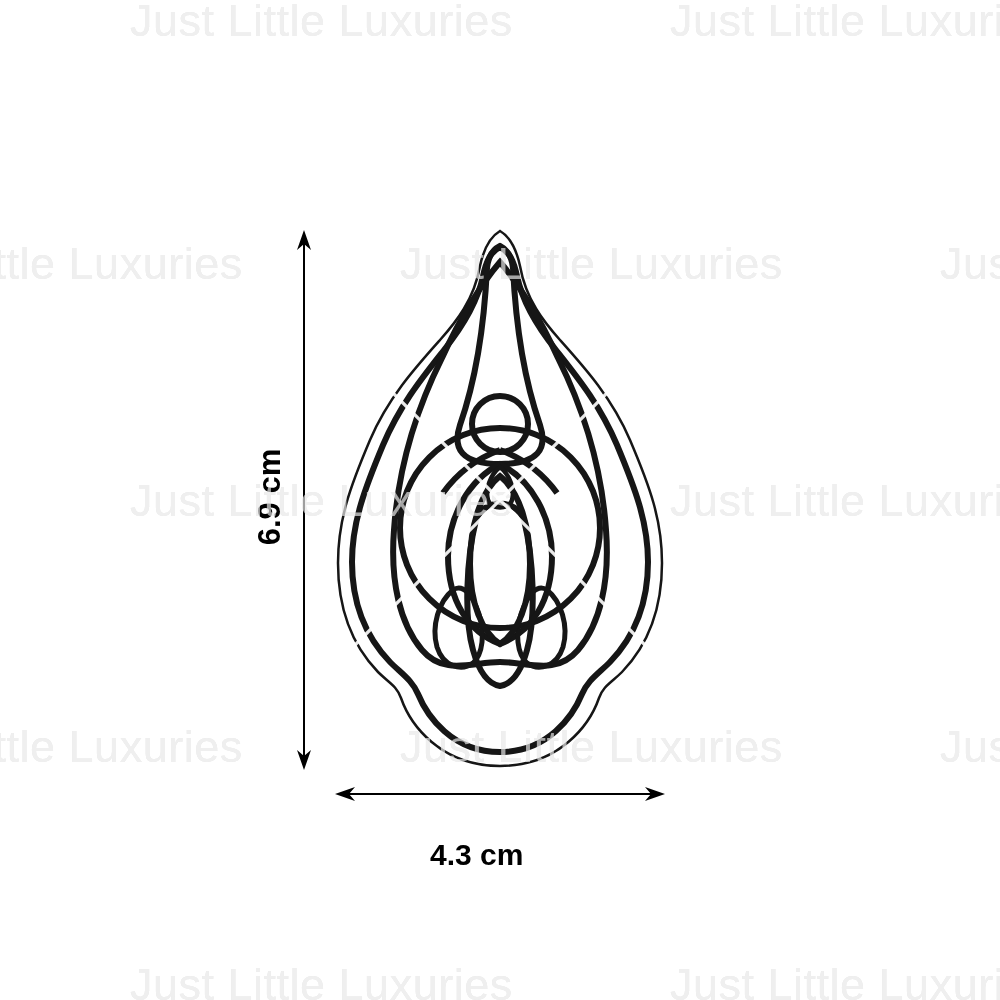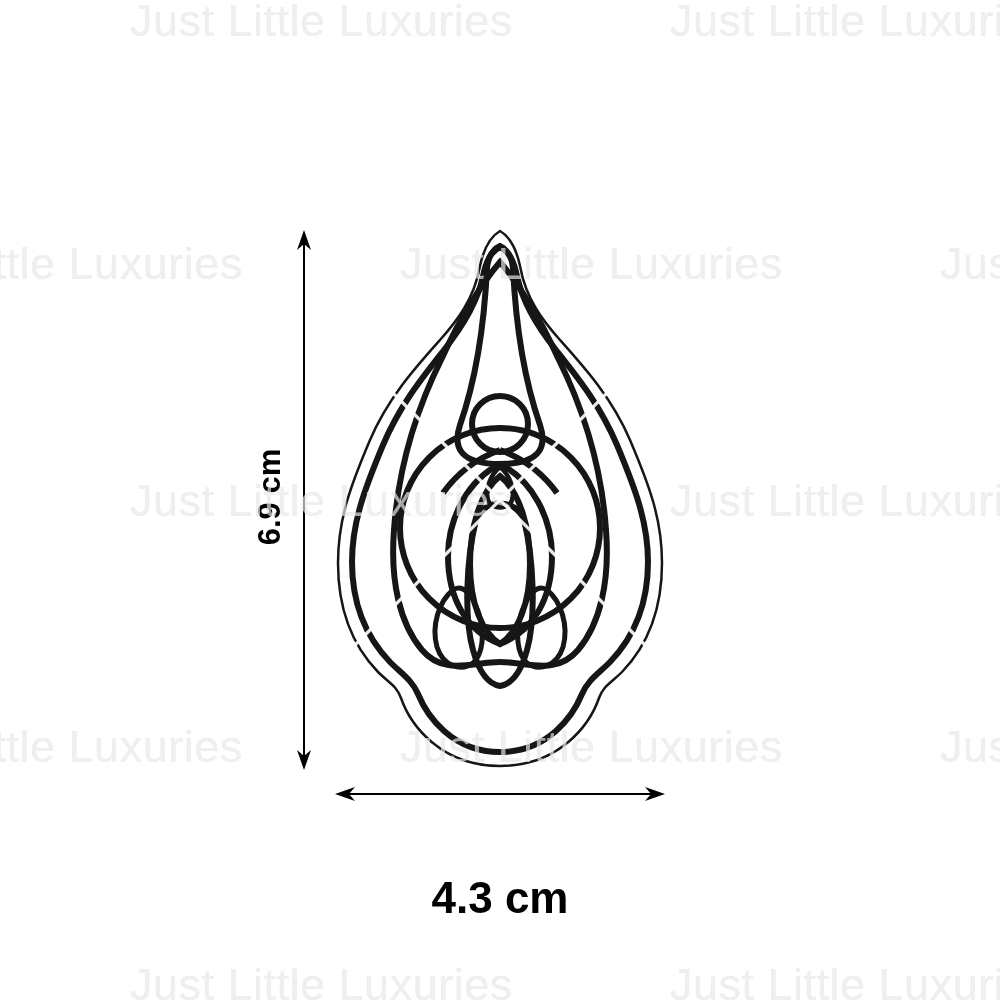--- a/index.html
+++ b/index.html
@@ -19,21 +19,21 @@
   .ln{stroke:#161616;fill:none;}
   
   #cross{position:absolute;left:0;top:0;z-index:3;pointer-events:none;}
   
   .dim{stroke:#000000;stroke-width:2;fill:none;}
   .dimhead{fill:#000000;stroke:none;}
   .dim-label{position:absolute;z-index:2;font-weight:bold;color:#000;
              font-family:"Liberation Sans", sans-serif;}
   #dim-h-label{left:200px;top:479px;width:140px;text-align:center;font-size:31px;
                transform:rotate(-90deg);}
-  #dim-w-label{left:430px;top:873px;width:140px;text-align:center;font-size:44px;}
+  #dim-w-label{left:430px;top:838px;width:140px;text-align:left;font-size:30px;}
 </style>
 </head>
 <body>
 
 <div id="canvas">
 
   <div class="wm-layer wm-under" id="wm-under">
       <div class="wm-row" style="top: -2px; left: -410px;"><span class="wm-span">Just Little Luxuries</span><span class="wm-span">Just Little Luxuries</span><span class="wm-span">Just Little Luxuries</span></div>
       <div class="wm-row" style="top: 241px; left: -140px;"><span class="wm-span">Just Little Luxuries</span><span class="wm-span">Just Little Luxuries</span><span class="wm-span">Just Little Luxuries</span></div>
       <div class="wm-row" style="top: 478px; left: -410px;"><span class="wm-span">Just Little Luxuries</span><span class="wm-span">Just Little Luxuries</span><span class="wm-span">Just Little Luxuries</span></div>

